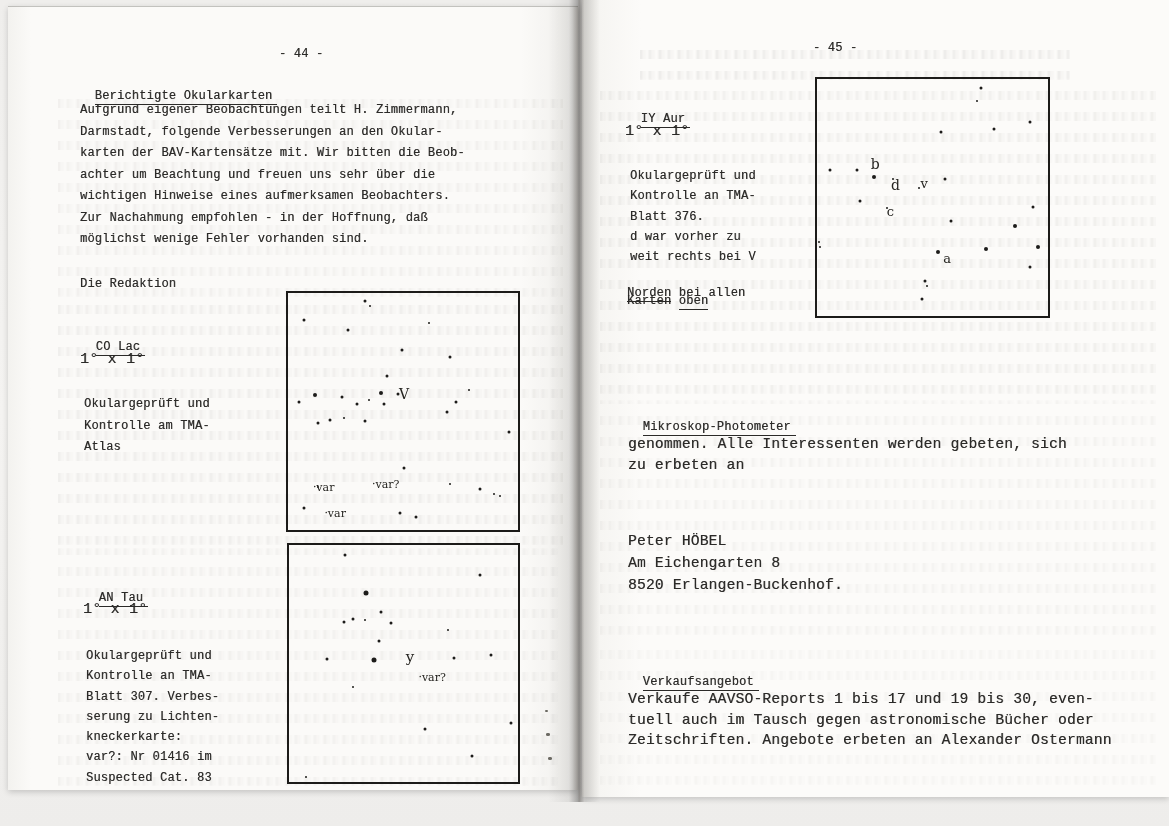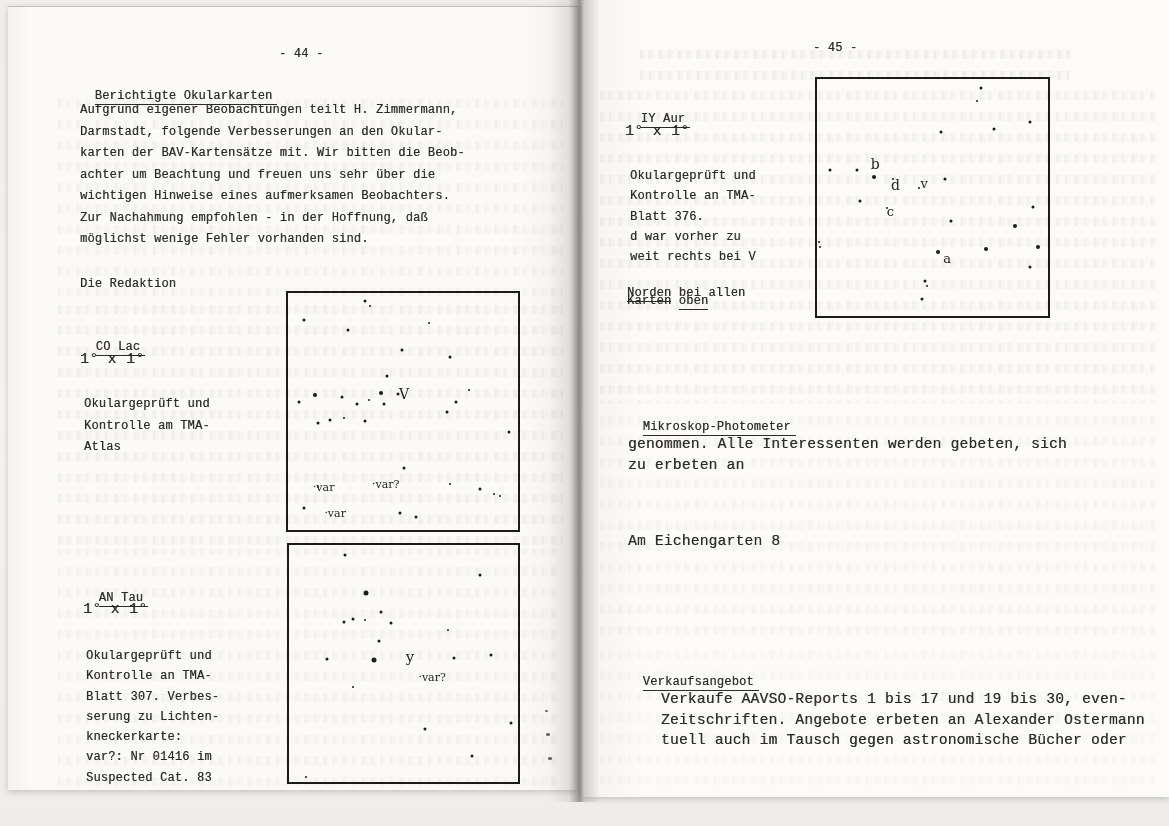--- a/index.html
+++ b/index.html
@@ -191,18 +191,18 @@
     <div class="star-label" style="left: 56.3%; top: 75.5%; font-size: 13px;">a</div>
   </div>
 
 <div class="tw" style="left:627px;top:283px;"><span class="uin">Norden</span><span> bei allen</span></div>
 <div class="tw" style="left:627px;top:291px;"><span>Karten </span><span class="uin">oben</span></div>
 
 <div class="tw" style="left:628px;top:395px;">
   <span class="u">Mikroskop-Photometer</span>
 </div>
 <div class="tw sm" style="left:628px;top:434px;line-height:20.7px;"><div class="ln">genommen. Alle Interessenten werden gebeten, sich</div><div class="ln">zu erbeten an</div></div>
-<div class="tw sm" style="left:628px;top:530px;line-height:22px;"><div class="ln">Am Eichengarten 8</div></div>
+<div class="tw sm" style="left:628px;top:530px;line-height:22px;"><div class="ln">Peter HÖBEL</div><div class="ln">Am Eichengarten 8</div><div class="ln">8520 Erlangen-Buckenhof.</div></div>
 
 <div class="tw" style="left:628px;top:650px;">
   <span class="u">Verkaufsangebot</span>
 </div>
-<div class="tw sm" style="left:661px;top:689px;line-height:20.5px;"><div class="ln">Verkaufe AAVSO-Reports 1 bis 17 und 19 bis 30, even-</div><div class="ln">Zeitschriften. Angebote erbeten an Alexander Ostermann</div><div class="ln">tuell auch im Tausch gegen astronomische Bücher oder</div></div>
+<div class="tw sm" style="left:628px;top:689px;line-height:20.5px;"><div class="ln">Verkaufe AAVSO-Reports 1 bis 17 und 19 bis 30, even-</div><div class="ln">tuell auch im Tausch gegen astronomische Bücher oder</div><div class="ln">Zeitschriften. Angebote erbeten an Alexander Ostermann</div></div>
 
 </body></html>

